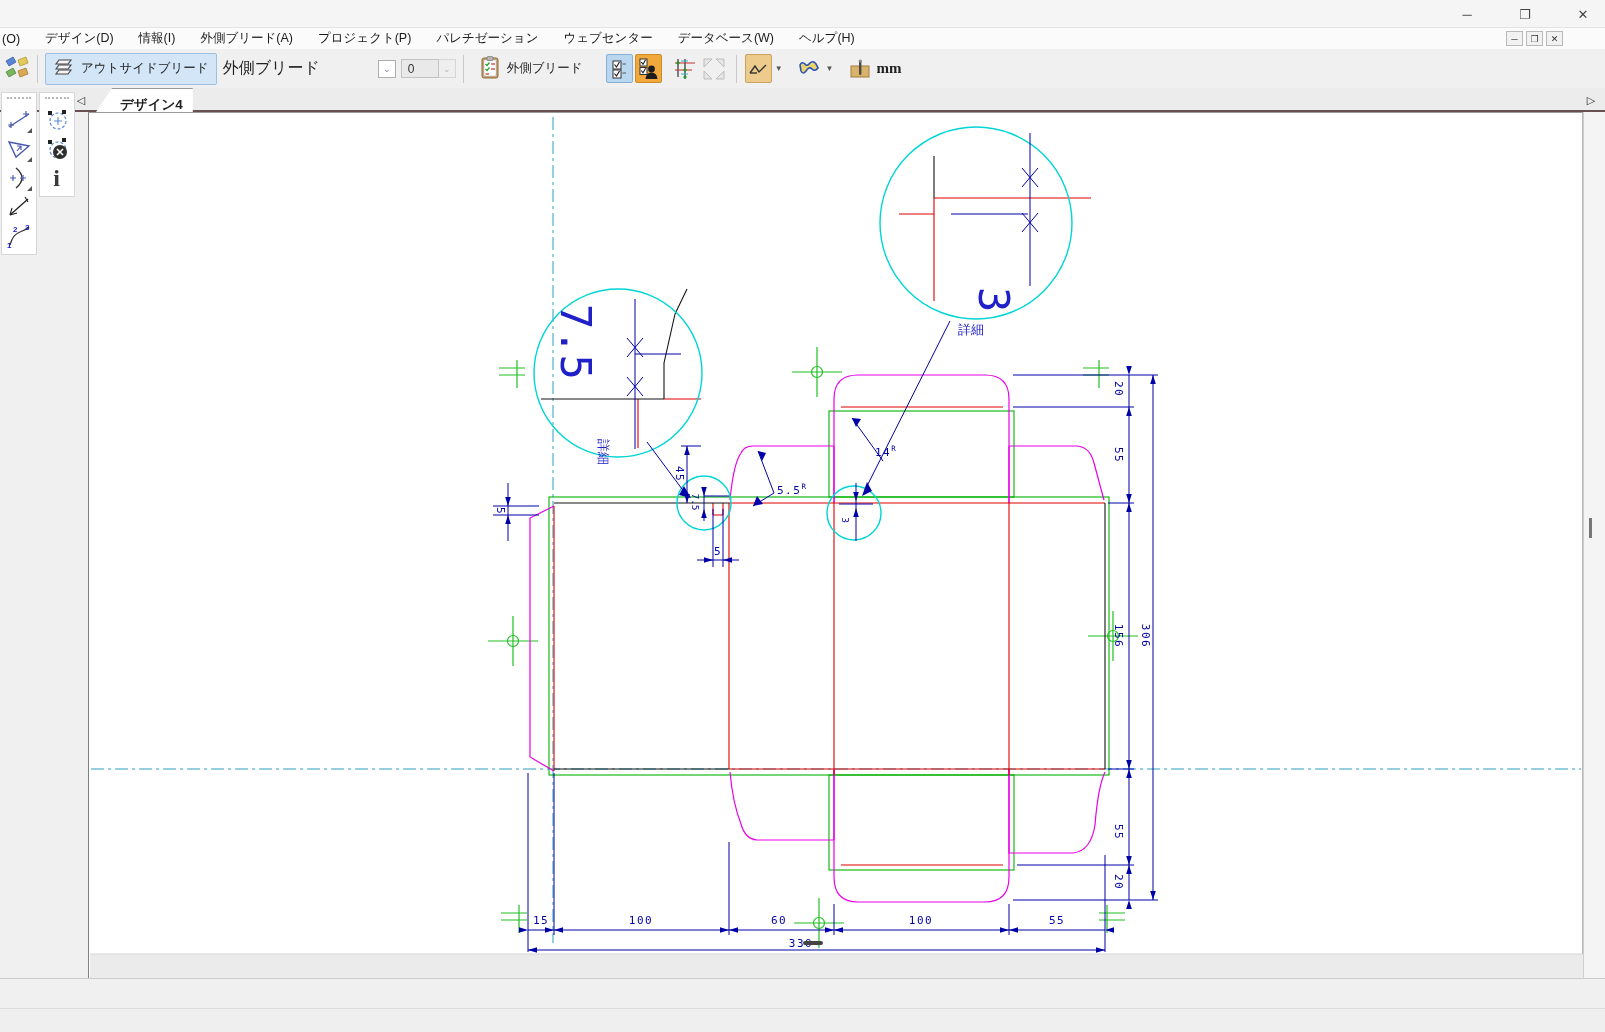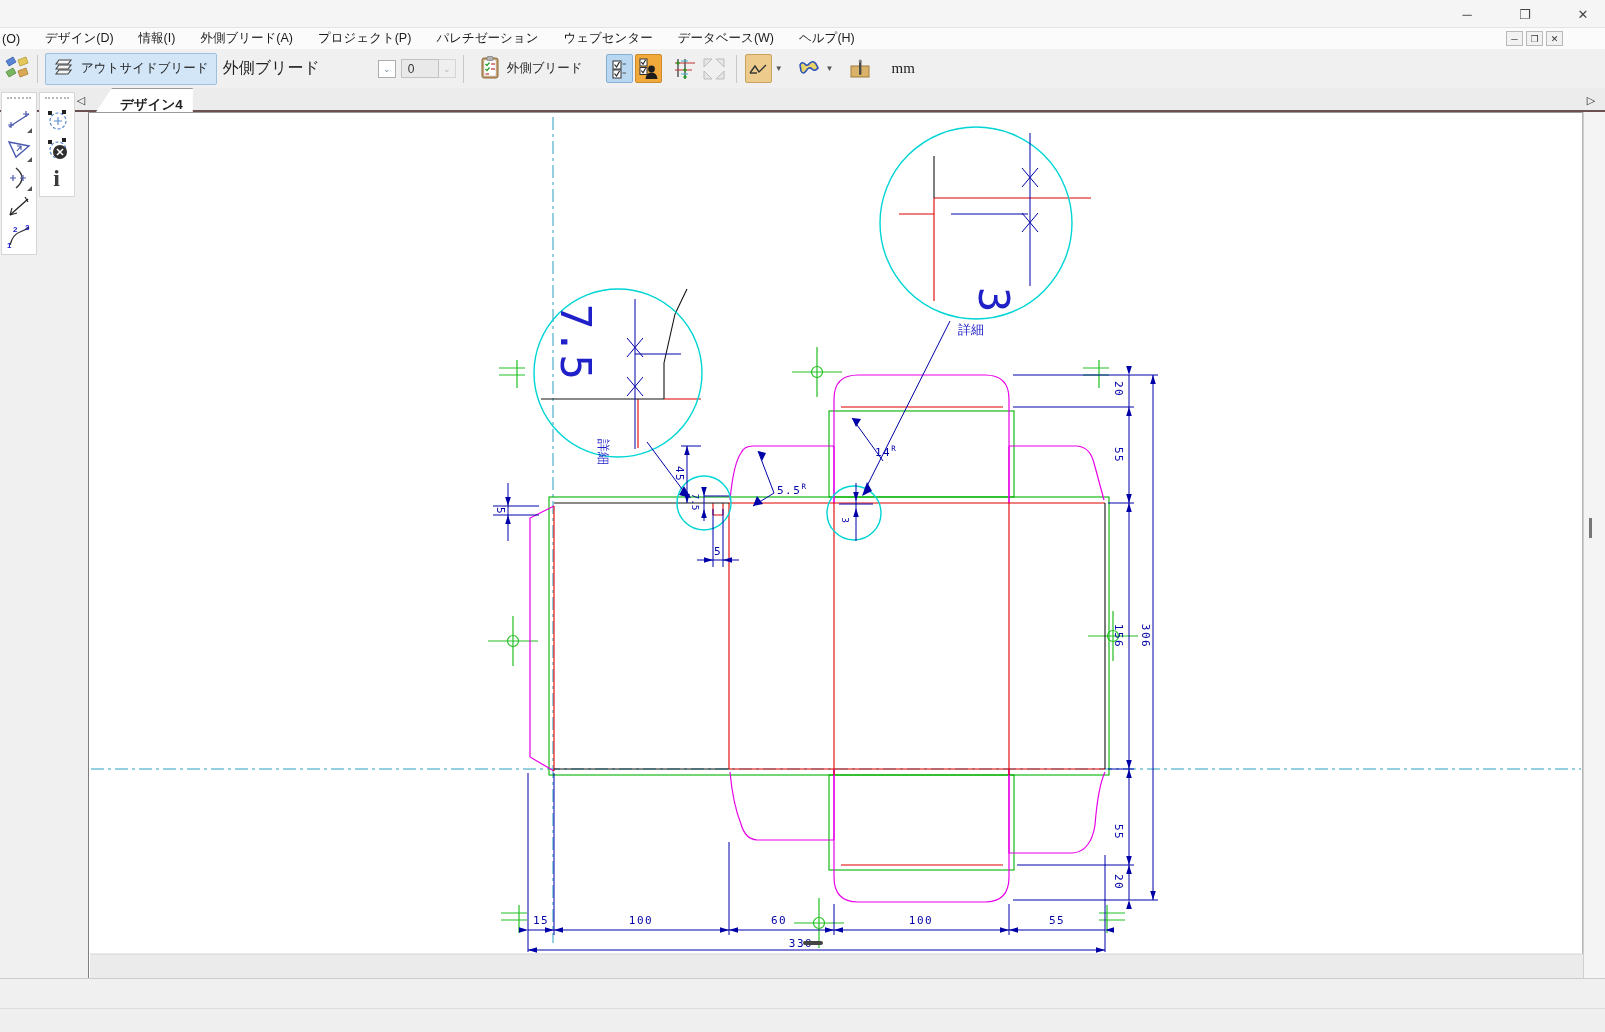--- a/index.html
+++ b/index.html
@@ -31,21 +31,21 @@
   .sqbtn.blue{background:#b9d7f1;border-color:#86afd4;}
   .sqbtn.orange{background:#f2a93b;border-color:#cd8b28;}
   .sqbtn.tan{background:#eccb8d;border-color:#c9a261;}
   .ddarrow{font-size:8px;color:#555;margin-left:2px;}
   .lvlbox{width:18px;height:18px;border:1px solid #adadad;background:#fff;display:flex;
           align-items:center;justify-content:center;font-size:9px;color:#7a8aa0;}
   .lvlfield{width:38px;height:19px;background:#e9e9e9;border:1px solid #c2c2c2;font-size:12px;
             padding:0 6px;display:flex;align-items:center;margin-left:5px;color:#333;}
   .lvldd{width:17px;height:19px;background:#efefef;border:1px solid #d5d5d5;border-left:none;
          display:flex;align-items:center;justify-content:center;font-size:9px;color:#b5b5b5;}
-  .units{font-family:"Liberation Serif",serif;font-weight:normal;font-size:15px;margin-left:17px;}
+  .units{font-family:"Liberation Serif",serif;font-weight:bold;font-size:15px;margin-left:2px;}
   
   .tabbar{position:absolute;left:0;top:88px;width:1605px;height:24px;background:#ececec;
           border-bottom:2px solid #6a5050;}
   .tabscroll{position:absolute;top:4px;width:14px;height:16px;font-size:11px;color:#222;
              display:flex;align-items:center;justify-content:center;}
   .tab{position:absolute;left:96px;top:0;height:24px;background:#fff;display:flex;align-items:center;
        gap:7px;padding:0 10px 0 24px;clip-path:polygon(16px 0,100% 0,100% 100%,0 100%);
        border-top:1px solid #999;flex-direction:column;}
   .tabname{font-weight:bold;font-size:13.5px;}
   .tabext{font-size:11px;font-weight:bold;font-style:italic;}

